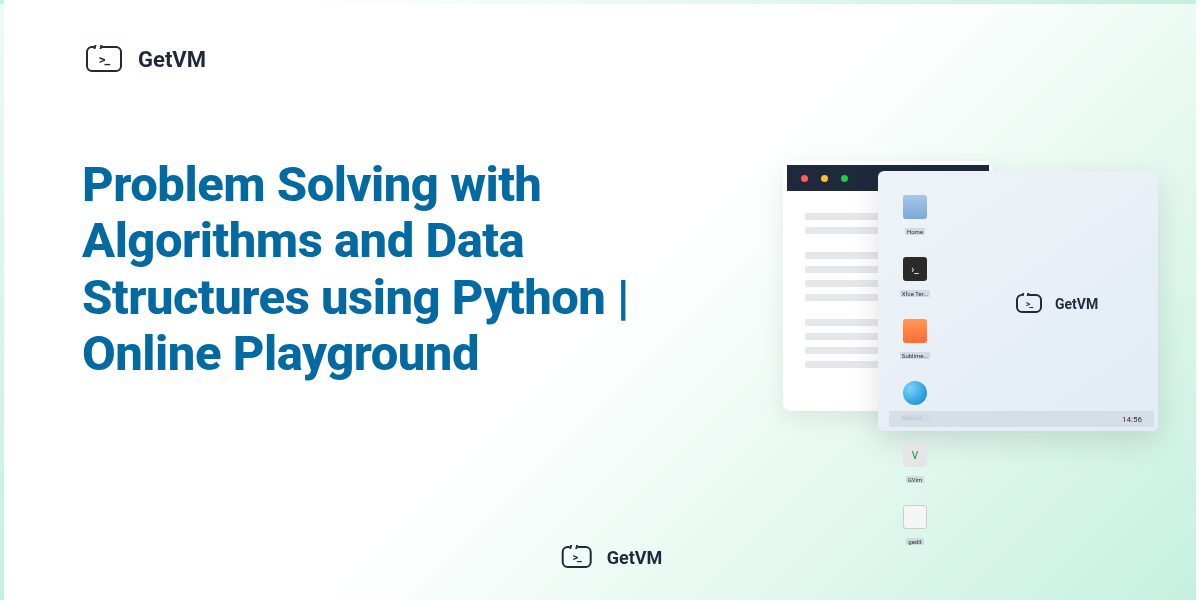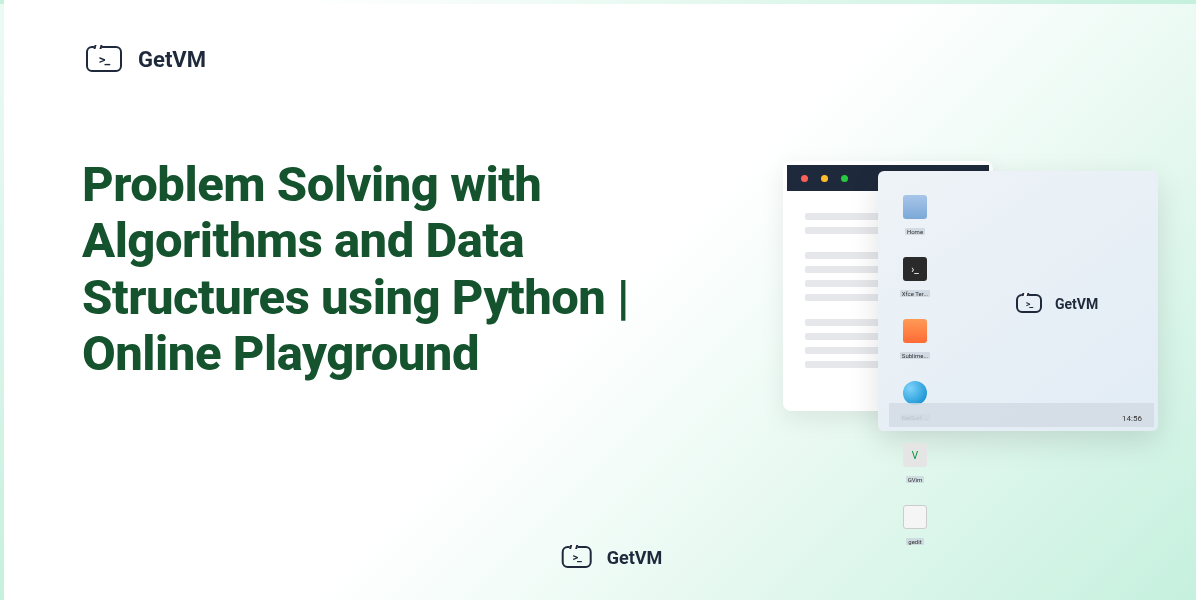--- a/index.html
+++ b/index.html
@@ -54,21 +54,21 @@
       color: #1e293b;
     }
     .main-title {
       position: absolute;
       top: 145px;
       left: 70px;
       max-width: 620px;
       font-size: 49px;
       font-weight: 800;
       line-height: 1.15;
-      color: #14532d;
+      color: #0369a1;
       letter-spacing: -0.5px;
     }
     .mockup-container {
       position: absolute;
       top: 145px;
       right: 55px;
       width: 370px;
       height: 275px;
     }
     .mockup-back {
@@ -182,25 +182,25 @@
     .vm-logo-text {
       font-size: 14px;
       font-weight: 700;
       color: #1e293b;
     }
     .taskbar {
       position: absolute;
       bottom: 0;
       left: 7px;
       right: 0;
-      height: 24px;
+      height: 16px;
       background: rgba(210,218,228,0.85);
       display: flex;
       justify-content: flex-end;
-      align-items: flex-end;
+      align-items: flex-start;
       padding-right: 8px;
       font-size: 8px;
       color: #333;
     }
     .bottom-logo {
       position: absolute;
       bottom: 32px;
       left: 50%;
       transform: translateX(-50%);
       display: flex;

